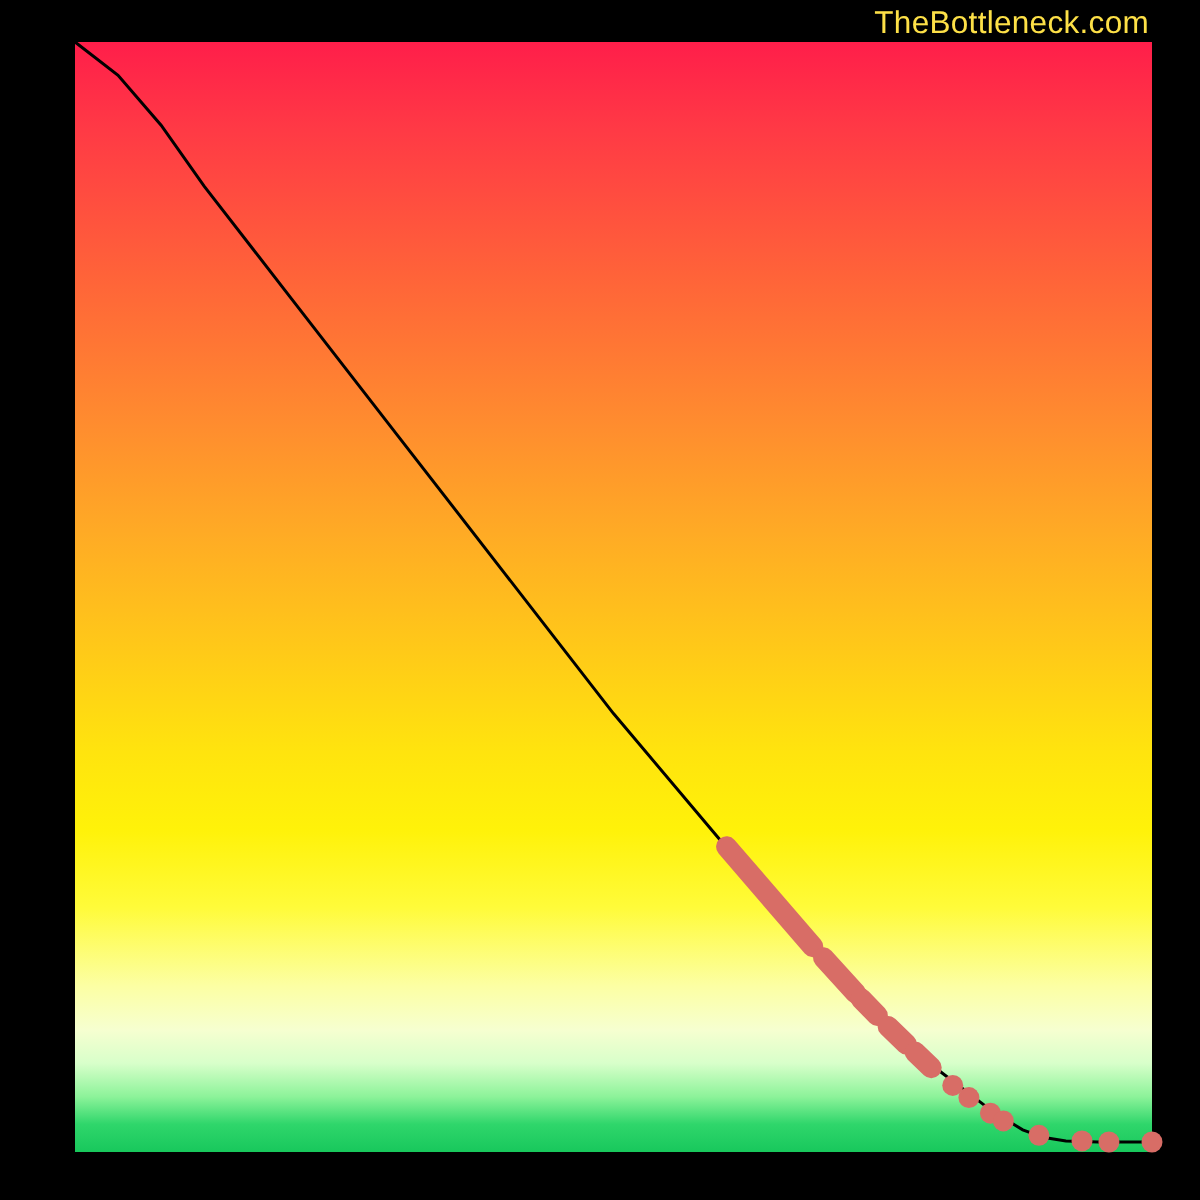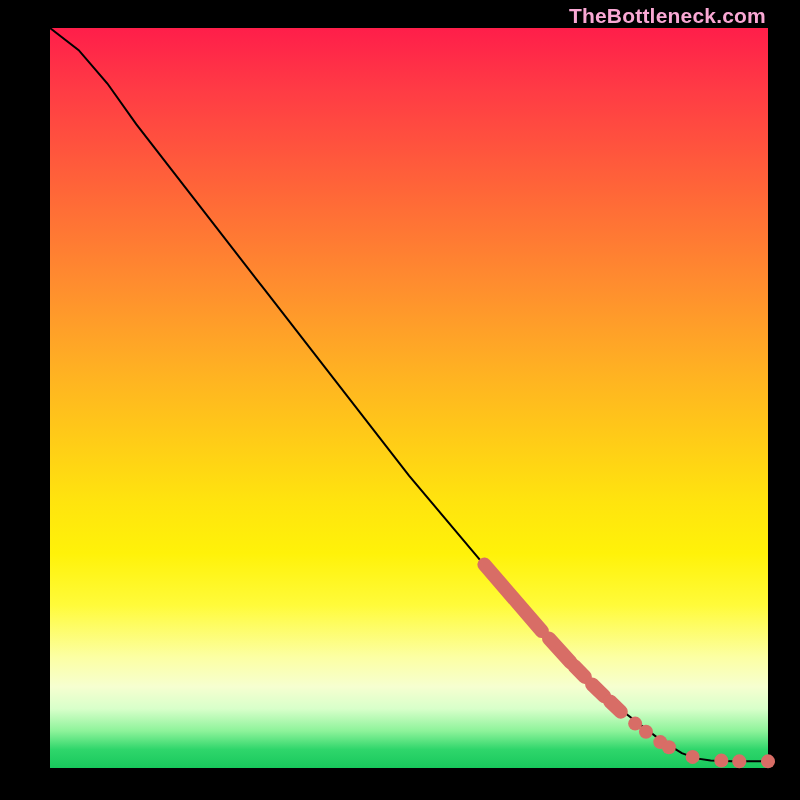--- a/index.html
+++ b/index.html
@@ -10,23 +10,23 @@
     position: absolute;
     left: 0; top: 0;
     width: 800px; height: 800px;
     background: #000;
   }
 
   .attribution {
     position: absolute;
     top: 4px;
     right: 34px;
-    color: #f9a8d4;
+    color: #fde047;
     font-size: 21px;
-    font-weight: 700;
+    font-weight: 400;
     letter-spacing: 0.2px;
     font-family: Arial, Helvetica, sans-serif;
   }
 
   .plot {
     position: absolute;
     left: 50px;
     top: 28px;
     width: 718px;
     height: 740px;

